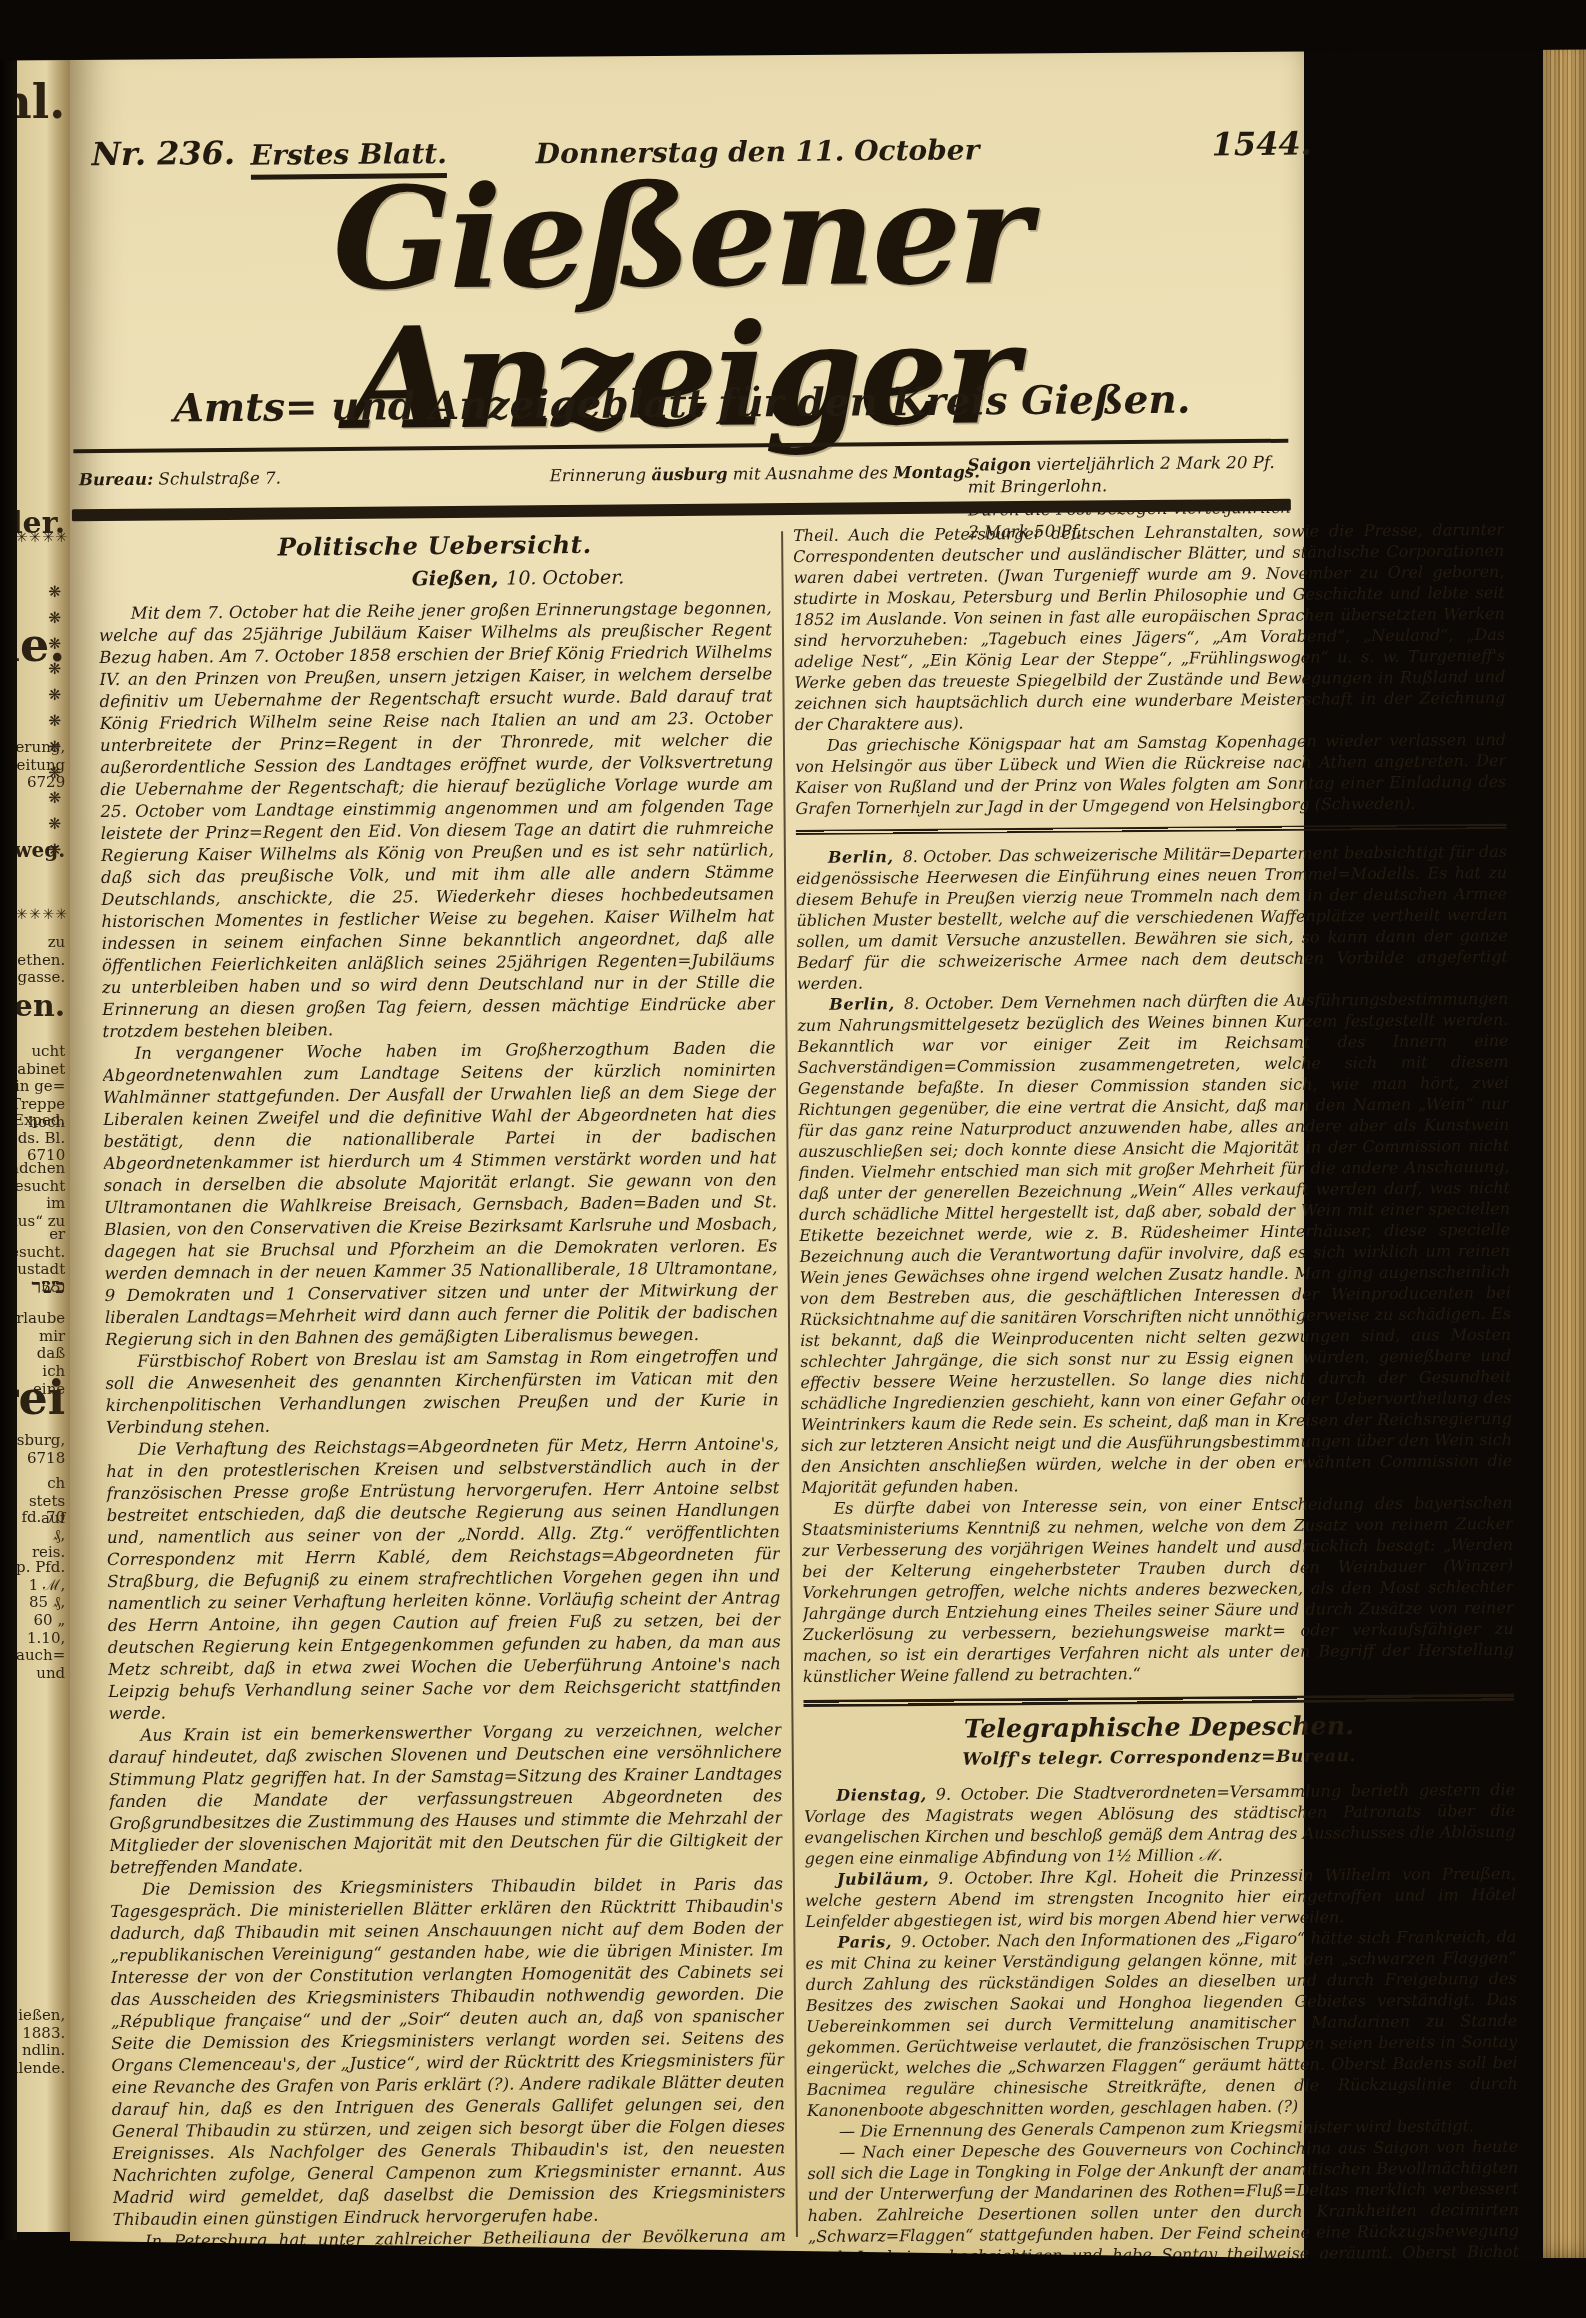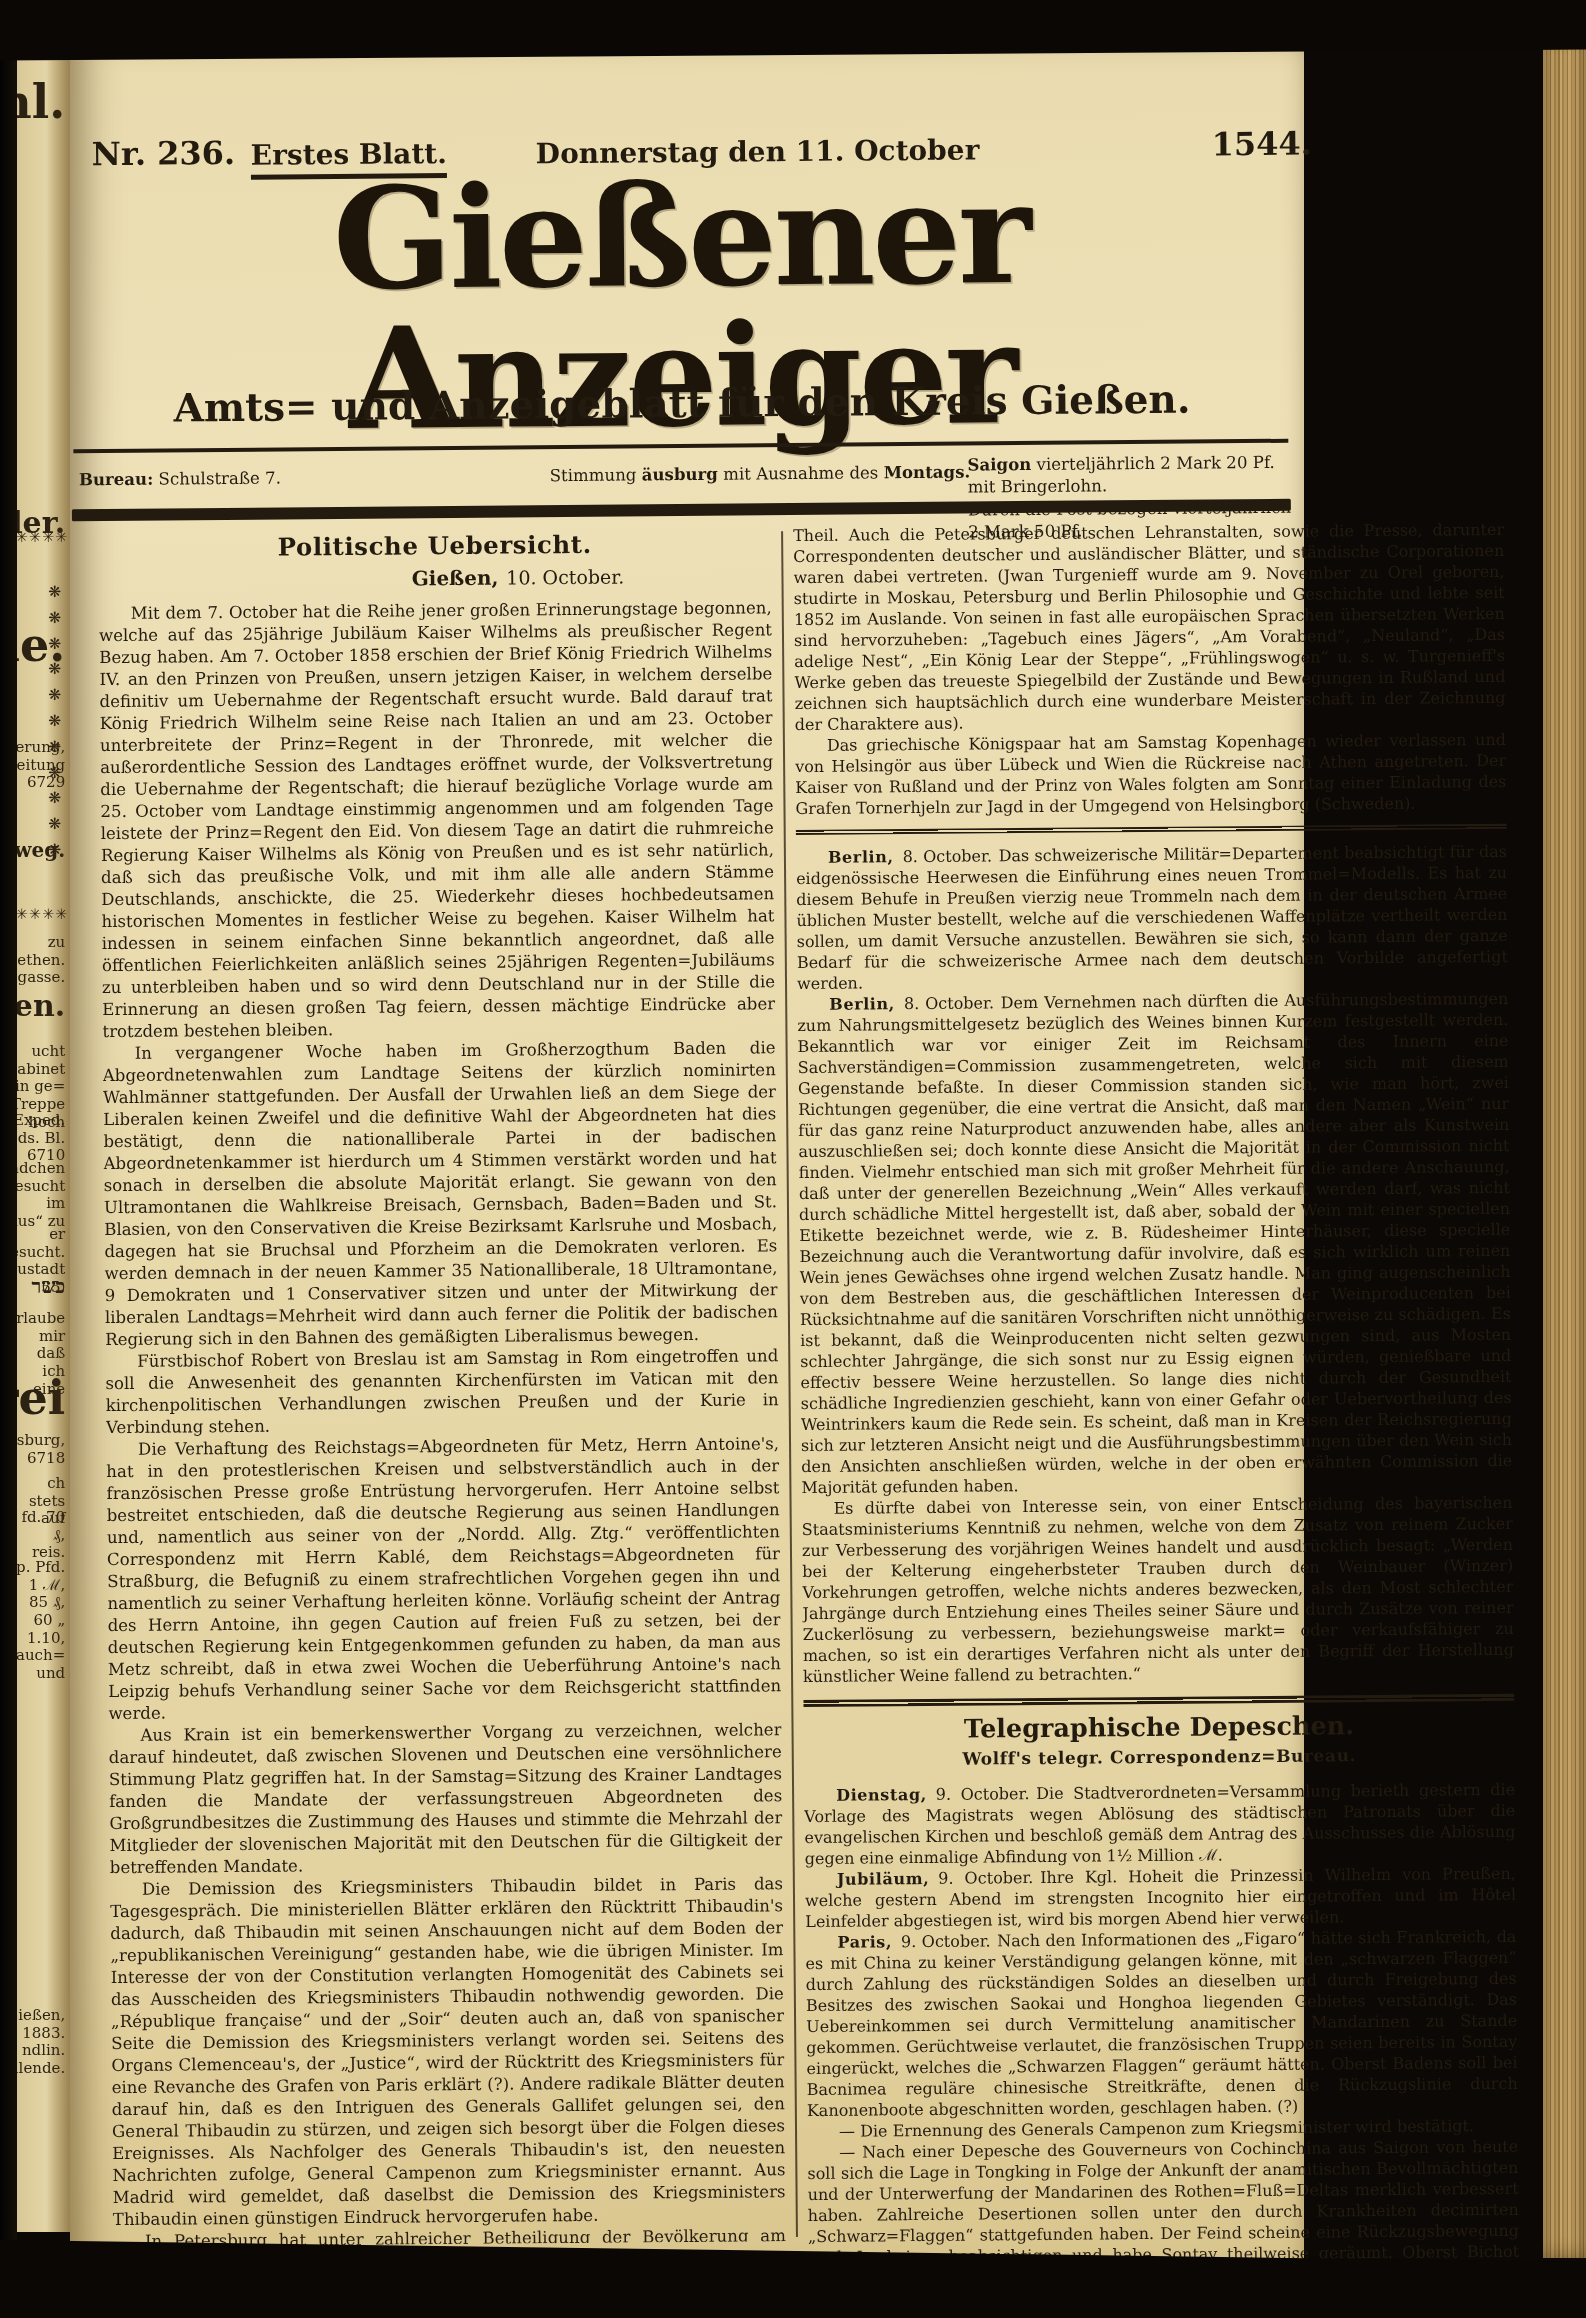--- a/index.html
+++ b/index.html
@@ -27,21 +27,21 @@
   .f-xl{font-size:46px;font-weight:bold;}
   .orn-col{position:absolute;right:-3.3px;top:493px;height:361px;width:21px;
     font-size:15.5px;line-height:29px;text-align:center;color:#2c2213;
     writing-mode:vertical-rl;text-orientation:upright;letter-spacing:7.8px;
     border-right:2.2px dotted #2c2213;padding-right:2.2px;}
   .orn-row{position:absolute;right:1.1px;font-size:14.4px;letter-spacing:1.1px;color:#2c2213;}
 
   
   .paper{position:absolute;left:70px;top:48px;width:1234px;height:2222px;z-index:10;
     background:linear-gradient(178deg,#e9dbae 0%,#eee1b8 18%,#e8d9aa 55%,#e3d2a0 85%,#d9c58d 100%);
-    box-shadow:inset 33px 0 39px -22px rgba(70,45,10,.55), inset -14px 0 25px -16.6px rgba(70,45,10,.35);}
+    box-shadow:inset 33px 0 39px -22px rgba(70,45,10,.55), inset -14px 0 25px -16.6px rgba(70,45,10,.35);font-style:italic;}
   .content{position:absolute;inset:0;transform:rotate(-.5deg);transform-origin:50% 42%;}
 
   .hdr{position:absolute;white-space:nowrap;}
   #issue-no{left:29px;top:82px;font-size:32px;font-weight:bold;}
   #edition{left:188px;top:87px;font-size:28px;font-weight:bold;border-bottom:5.5px solid #241b10;padding-bottom:3.3px;}
   #date-line{left:473px;top:88px;font-size:28px;font-weight:bold;}
   #year{left:1149px;top:82px;font-size:32px;font-weight:bold;}
 
   .masthead{position:absolute;left:0;top:118px;width:100%;text-align:center;
     font-size:140px;font-weight:bold;letter-spacing:-3.3px;color:#1e150a;line-height:1;
@@ -142,21 +142,21 @@
       <div class="subtitle">Amts= und Anzeigeblatt für den Kreis Gießen.</div>
 
       <div class="rule1"></div>
 
       <div class="infobar">
         <div class="info-bureau">
           <b>Bureau:</b>
           <span>Schulstraße 7.</span>
         </div>
         <div class="info-sched">
-          <span>Stimmung </span><b>äusburg</b><span> mit Ausnahme des </span><b>Montags.</b>
+          <span>Erinnerung </span><b>äusburg</b><span> mit Ausnahme des </span><b>Montags.</b>
         </div>
         <div class="info-price">
           <div><b>Saigon</b><span> vierteljährlich 2 Mark 20 Pf. mit Bringerlohn.</span></div>
           <div>Durch die Post bezogen vierteljährlich 2 Mark 50 Pf.</div>
         </div>
       </div>
 
       <div class="rule2"></div>
 
       <div class="col col-left">

